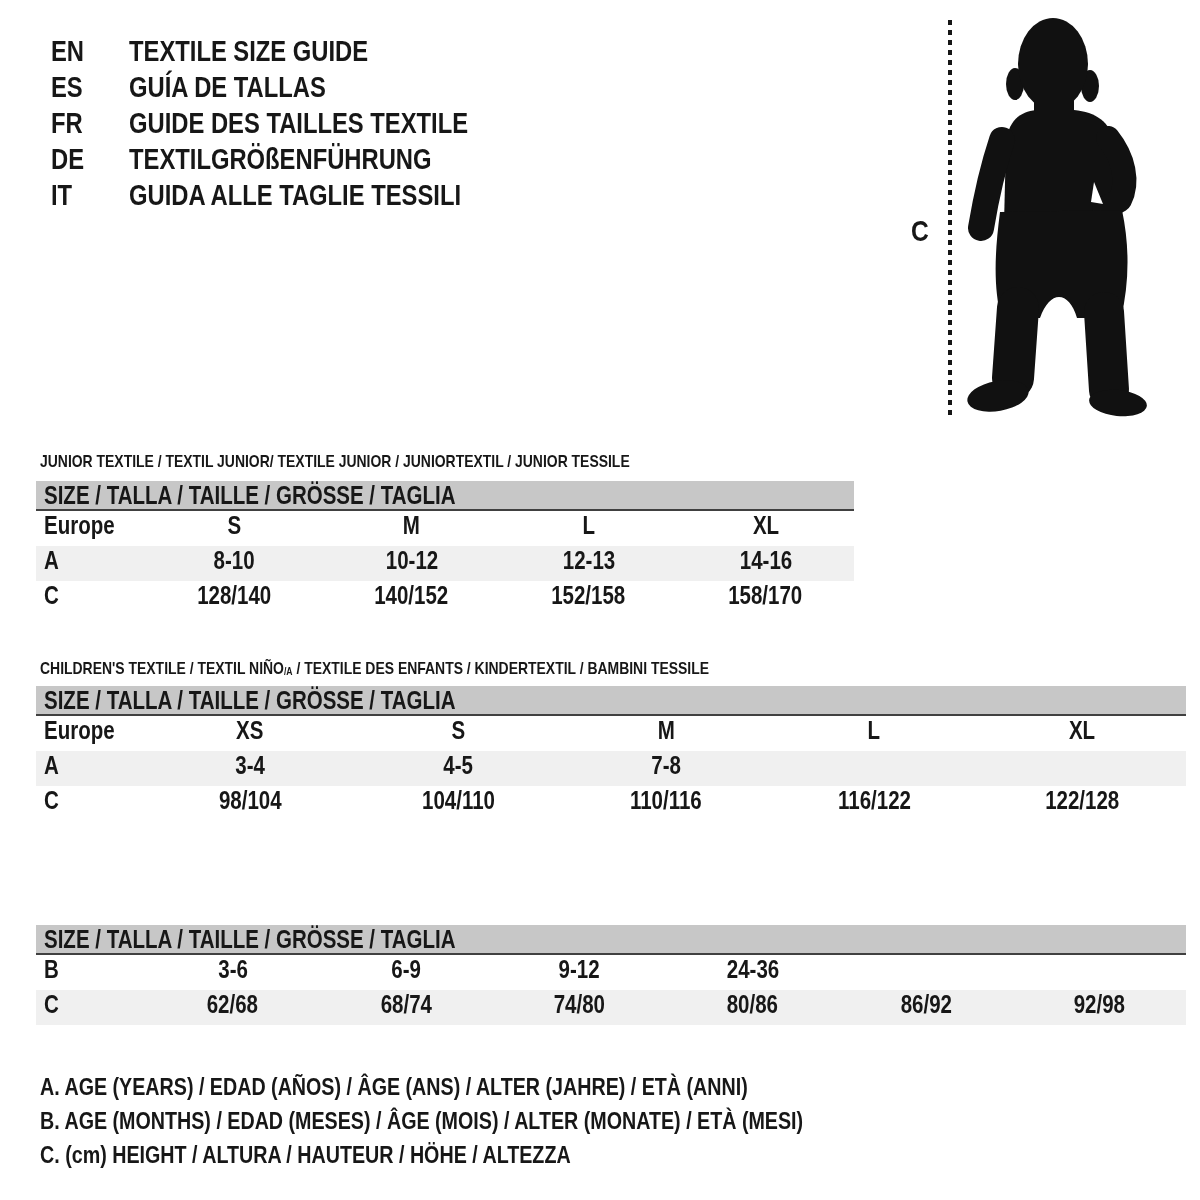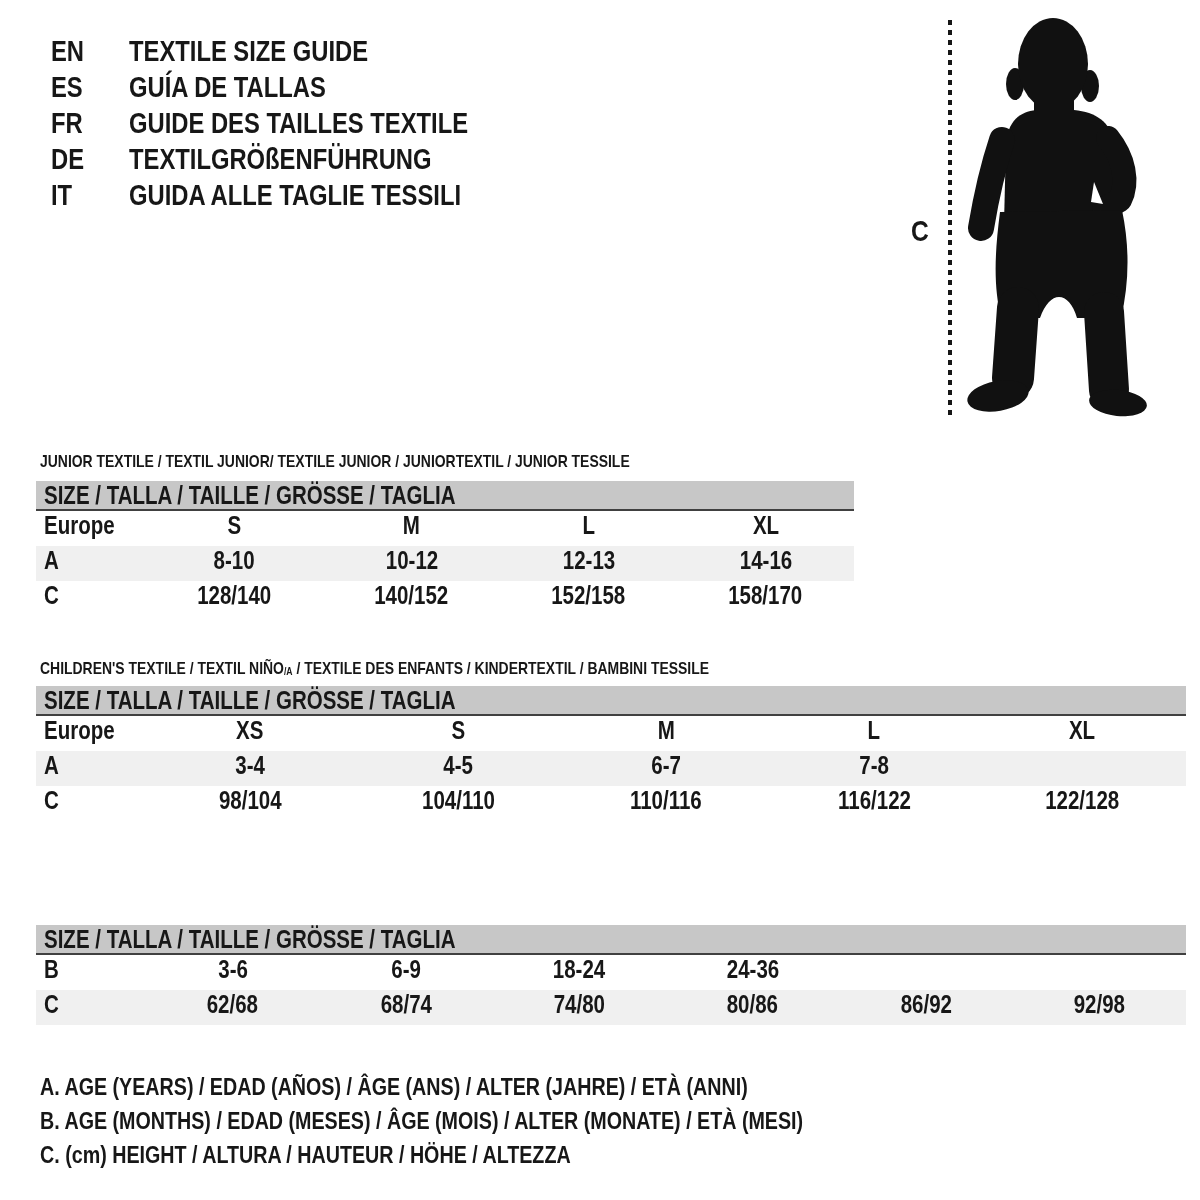--- a/index.html
+++ b/index.html
@@ -196,23 +196,20 @@
       <div class="cell first">
           <span class="cd">A</span>
         </div>
       <div class="cell">
           <span class="cdc">3-4</span>
         </div>
       <div class="cell">
           <span class="cdc">4-5</span>
         </div>
       <div class="cell">
-          <span class="cdc">6-7</span>
-        </div>
-      <div class="cell">
           <span class="cdc">7-8</span>
         </div>
     </div>
     <div class="row">
       <div class="cell first">
           <span class="cd">C</span>
         </div>
       <div class="cell">
           <span class="cdc">98/104</span>
         </div>
@@ -242,21 +239,21 @@
       <div class="cell first">
           <span class="cd">B</span>
         </div>
       <div class="cell">
           <span class="cdc">3-6</span>
         </div>
       <div class="cell">
           <span class="cdc">6-9</span>
         </div>
       <div class="cell">
-          <span class="cdc">18-24</span>
+          <span class="cdc">9-12</span>
         </div>
       <div class="cell">
           <span class="cdc">24-36</span>
         </div>
     </div>
     <div class="row shade">
       <div class="cell first">
           <span class="cd">C</span>
         </div>
       <div class="cell">

